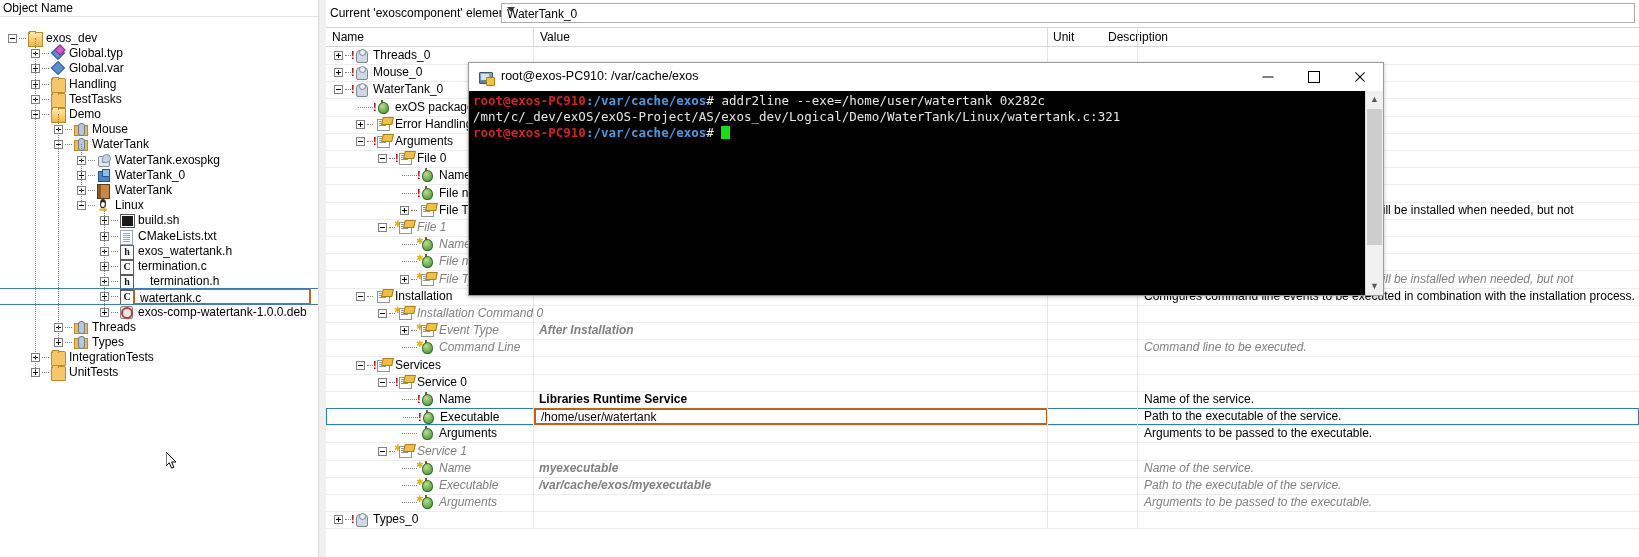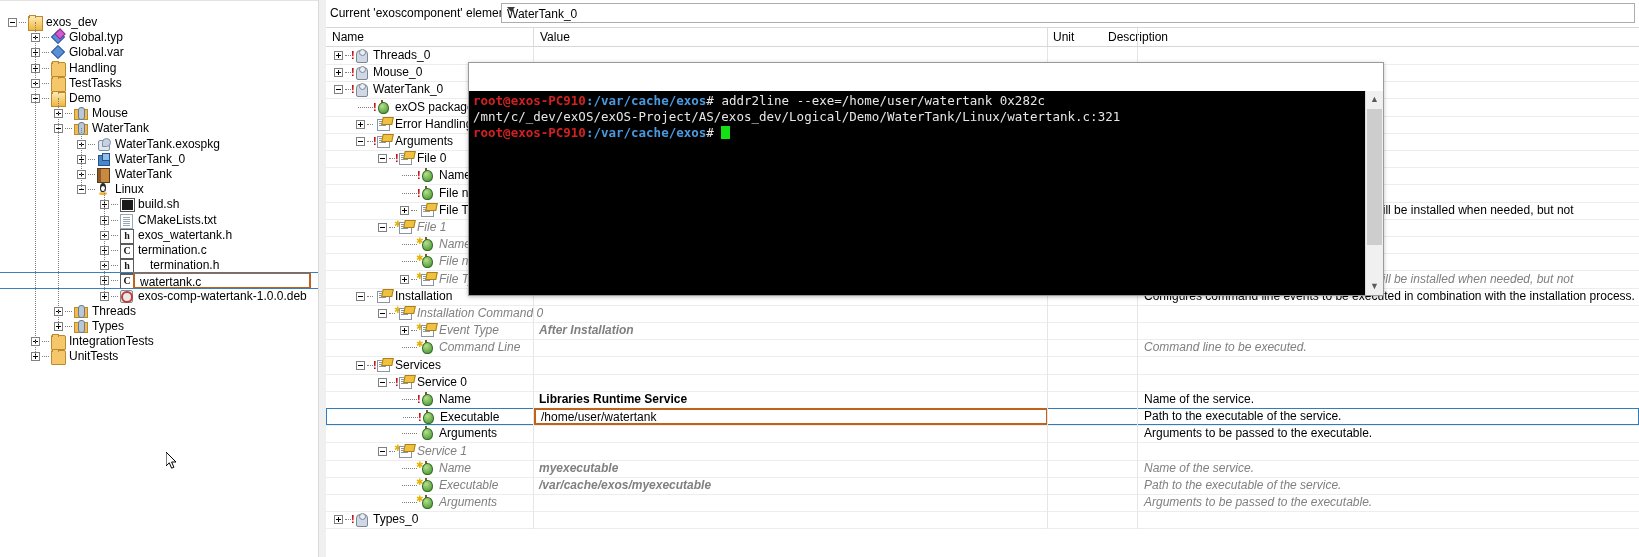--- a/index.html
+++ b/index.html
@@ -125,20 +125,21 @@
   .sb-thumb{position:absolute;left:1px;width:15px;background:#cdcdcd;}
 
   .cursor-arrow{position:absolute;left:166px;top:452px;width:12px;height:18px;}
 </style>
 </head>
 <body>
 
 <div class="app">
 
   <div class="left-pane">
+    <div class="left-header">Object Name</div>
     <div class="left-divider"></div>
     <div class="tree" id="tree">
         <div class="trow" style="position: absolute; left: 0px; right: 0px; top: 14px;">
           <span class="exp" style="left: 8px;"></span>
           <span class="dotted-h" style="left: 19px; top: 7px; width: 7px;"></span>
           <span class="ico ico-folder-open" style="left: 28px;"></span>
           <span class="lbl" style="left: 46px;">exos_dev</span>
         </div>
         <div class="trow" style="position: absolute; left: 0px; right: 0px; top: 29.2px;">
           <span class="exp plus" style="left: 31px;"></span>
@@ -653,20 +654,37 @@
           </span>
           <span class="gname" style="left: 47px;">Types_0</span>
         </div>
         <div class="colline" style="left: 207px; height: 481.6px;"></div>
         <div class="colline" style="left: 721px; height: 481.6px;"></div>
         <div class="colline" style="left: 811px; height: 481.6px;"></div>
       </div>
   </div>
 
   <div class="term">
+    <div class="term-title">
+      <span class="term-ico">
+          <i></i>
+          <b></b>
+          <s></s>
+        </span>
+      <span class="term-name">root@exos-PC910: /var/cache/exos</span>
+      <span class="wbtn" style="right:92px">
+          <span class="wline gl-min"></span>
+        </span>
+      <span class="wbtn" style="right:46px">
+          <span class="wline gl-max"></span>
+        </span>
+      <span class="wbtn close" style="right:0px">
+          <span class="wline gl-x"></span>
+        </span>
+    </div>
     <div class="term-body">
       <div class="term-screen" id="termscreen"><div><span class="t-red">root@exos-PC910</span><span class="t-blue">:/var/cache/exos</span><span class="t-white"># </span><span class="t-white">addr2line --exe=/home/user/watertank 0x282c</span></div><div><span class="t-white">/mnt/c/_dev/exOS/exOS-Project/AS/exos_dev/Logical/Demo/WaterTank/Linux/watertank.c:321</span></div><div><span class="t-red">root@exos-PC910</span><span class="t-blue">:/var/cache/exos</span><span class="t-white"># </span><span class="t-white"></span><span class="cursor"></span></div></div>
       <div class="term-sb">
         <div class="sb-arrow sb-up">▲</div>
         <div class="sb-thumb" style="top:18px;height:136px"></div>
         <div class="sb-arrow sb-down">▼</div>
       </div>
     </div>
   </div>
 

